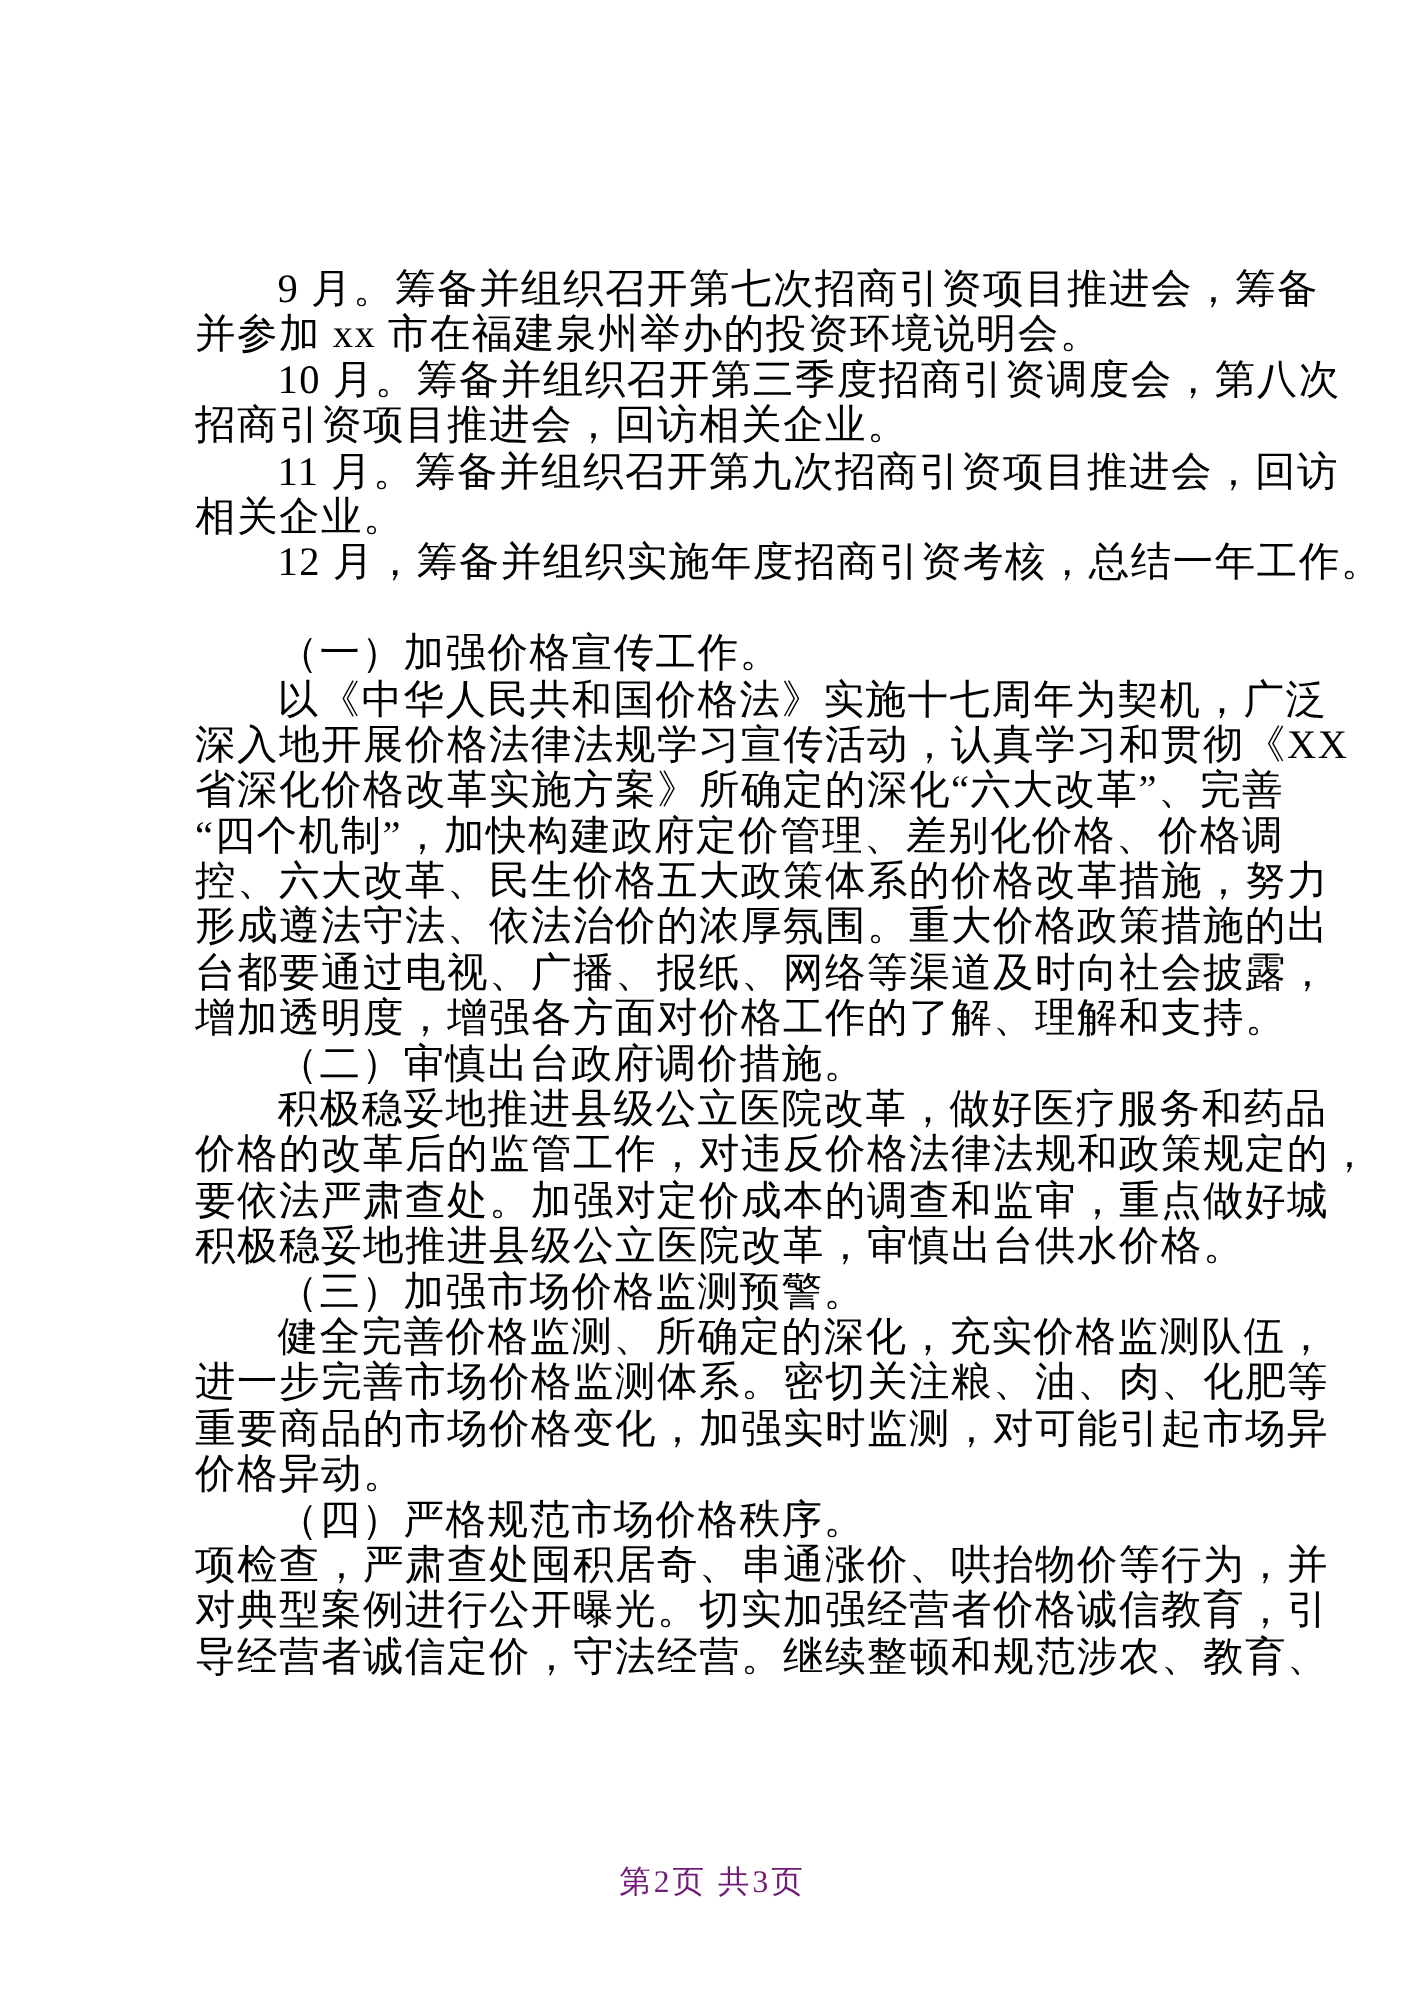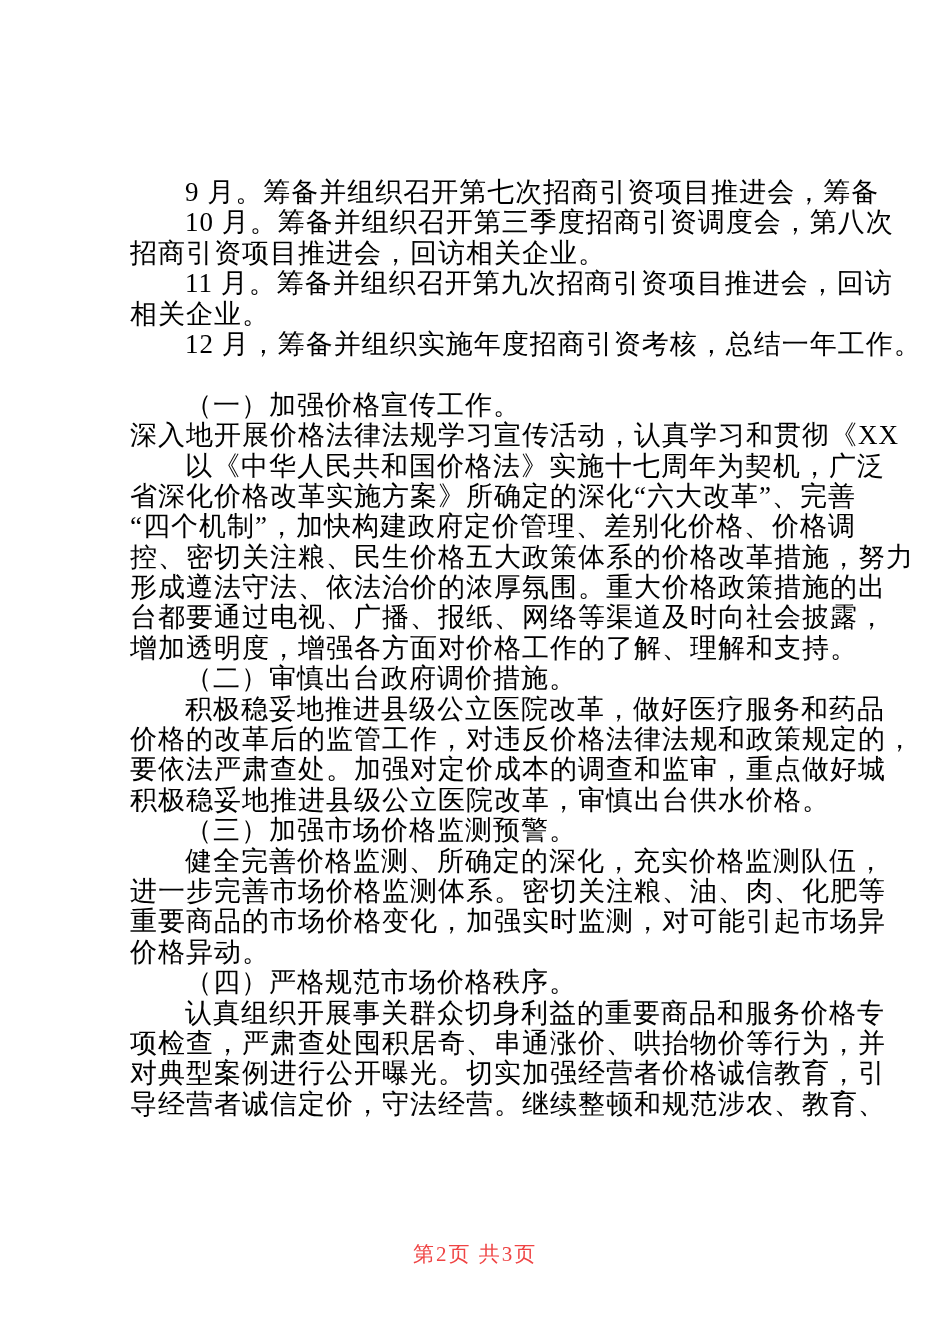--- a/index.html
+++ b/index.html
@@ -38,54 +38,55 @@
     text-indent: 55px;
   }
   .footer {
     position: absolute;
     top: 1240px;
     left: 0;
     width: 100%;
     text-align: center;
     font-size: 21px;
     letter-spacing: 2px;
-    color: #ef4444;
+    color: #701a75;
   }
 </style>
 </head>
 <body>
 
 <div class="page">
   <div class="content" id="doc-body">
       <div class="para">
         <div class="line indent">9 月。筹备并组织召开第七次招商引资项目推进会，筹备</div>
+        <div class="line">并参加 xx 市在福建泉州举办的投资环境说明会。</div>
       </div>
       <div class="para">
         <div class="line indent">10 月。筹备并组织召开第三季度招商引资调度会，第八次</div>
         <div class="line">招商引资项目推进会，回访相关企业。</div>
       </div>
       <div class="para">
         <div class="line indent">11 月。筹备并组织召开第九次招商引资项目推进会，回访</div>
         <div class="line">相关企业。</div>
       </div>
       <div class="para">
         <div class="line indent">12 月，筹备并组织实施年度招商引资考核，总结一年工作。</div>
       </div>
       <div class="para">
         <div class="line indent"></div>
       </div>
       <div class="para">
         <div class="line indent">（一）加强价格宣传工作。</div>
       </div>
       <div class="para">
+        <div class="line indent">以《中华人民共和国价格法》实施十七周年为契机，广泛</div>
         <div class="line">深入地开展价格法律法规学习宣传活动，认真学习和贯彻《XX</div>
-        <div class="line indent">以《中华人民共和国价格法》实施十七周年为契机，广泛</div>
         <div class="line">省深化价格改革实施方案》所确定的深化“六大改革”、完善</div>
         <div class="line">“四个机制”，加快构建政府定价管理、差别化价格、价格调</div>
-        <div class="line">控、密切关注粮、民生价格五大政策体系的价格改革措施，努力</div>
+        <div class="line">控、六大改革、民生价格五大政策体系的价格改革措施，努力</div>
         <div class="line">形成遵法守法、依法治价的浓厚氛围。重大价格政策措施的出</div>
         <div class="line">台都要通过电视、广播、报纸、网络等渠道及时向社会披露，</div>
         <div class="line">增加透明度，增强各方面对价格工作的了解、理解和支持。</div>
       </div>
       <div class="para">
         <div class="line indent">（二）审慎出台政府调价措施。</div>
       </div>
       <div class="para">
         <div class="line indent">积极稳妥地推进县级公立医院改革，做好医疗服务和药品</div>
         <div class="line">价格的改革后的监管工作，对违反价格法律法规和政策规定的，</div>
@@ -98,21 +99,20 @@
       <div class="para">
         <div class="line indent">健全完善价格监测、所确定的深化，充实价格监测队伍，</div>
         <div class="line">进一步完善市场价格监测体系。密切关注粮、油、肉、化肥等</div>
         <div class="line">重要商品的市场价格变化，加强实时监测，对可能引起市场异</div>
         <div class="line">价格异动。</div>
       </div>
       <div class="para">
         <div class="line indent">（四）严格规范市场价格秩序。</div>
       </div>
       <div class="para">
-        <div class="line indent">认真组织开展事关群众切身利益的重要商品和服务价格专</div>
         <div class="line">项检查，严肃查处囤积居奇、串通涨价、哄抬物价等行为，并</div>
         <div class="line">对典型案例进行公开曝光。切实加强经营者价格诚信教育，引</div>
         <div class="line">导经营者诚信定价，守法经营。继续整顿和规范涉农、教育、</div>
       </div>
     </div>
   <div class="footer">
     <span>第2页 共3页</span>
   </div>
 </div>
 

